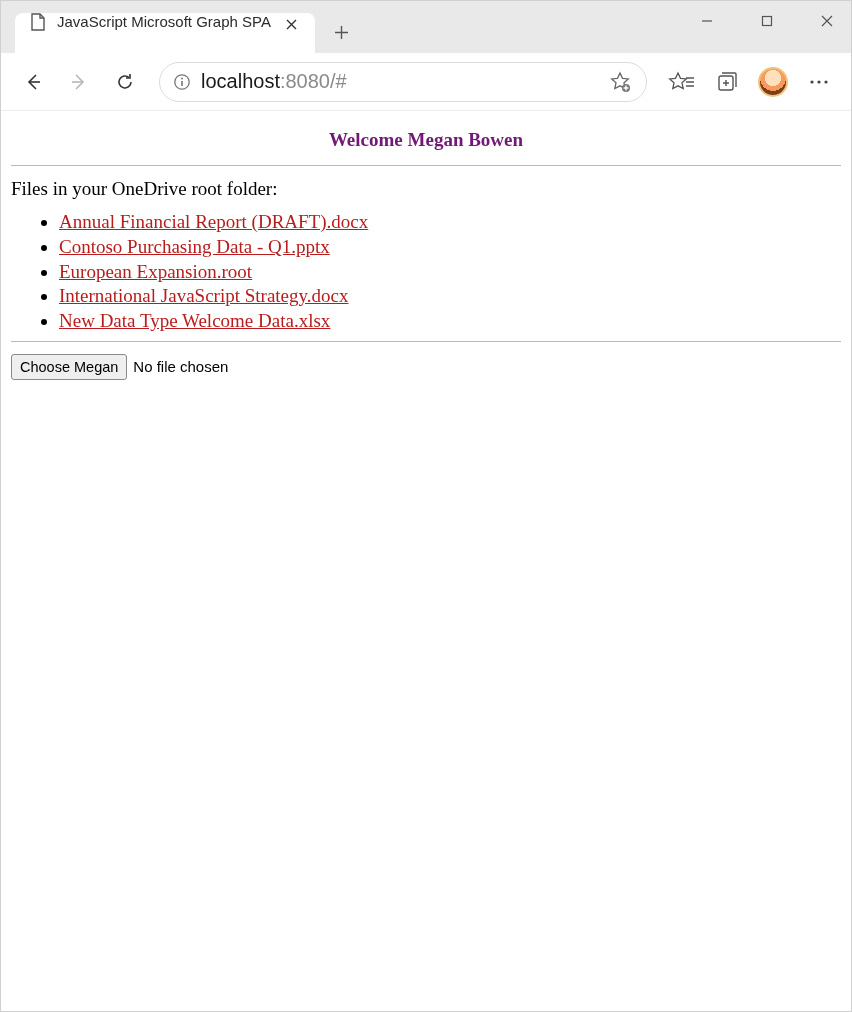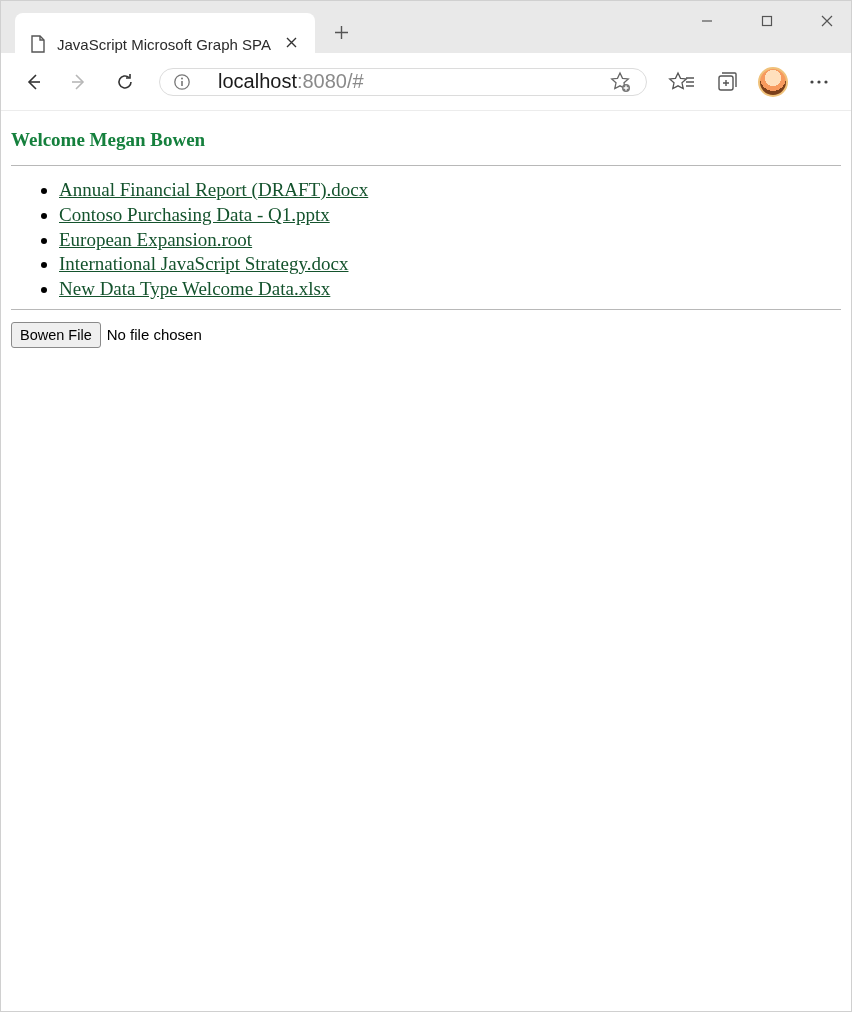--- a/index.html
+++ b/index.html
@@ -17,21 +17,21 @@
       background: #e9e9e9;
       display: flex; align-items: flex-end;
       position: relative;
     }
     .tab {
       margin-left: 14px;
       height: 40px;
       background: #fff;
       border-top-left-radius: 8px;
       border-top-right-radius: 8px;
-      display: flex; align-items: flex-end;
+      display: flex; align-items: flex-start;
       padding: 0 12px 0 14px;
       gap: 10px;
       min-width: 280px;
       position: relative;
     }
     .tab .page-ico { width: 18px; height: 18px; display:flex; align-items:center; justify-content:center; }
     .tab-title { font-size: 15px; color: #2b2b2b; flex: 1; white-space: nowrap; overflow:hidden; text-overflow:ellipsis; }
     .tab-close { width: 22px; height: 22px; display:flex; align-items:center; justify-content:center; border-radius:4px; }
     .new-tab { width: 34px; height: 34px; margin-left: 10px; margin-bottom: 4px; display:flex; align-items:center; justify-content:center; border-radius:4px;}
     .win-controls { position:absolute; right:6px; top:6px; display:flex; gap:24px; }
@@ -42,53 +42,53 @@
       background: #fff;
       border-bottom: 1px solid #ececec;
       display: flex; align-items: center;
       padding: 0 12px;
       gap: 6px;
     }
     .nav-btn { width: 40px; height: 40px; display:flex; align-items:center; justify-content:center; border-radius:6px;}
     .nav-btn.disabled svg { opacity: 0.35; }
     .omnibox {
       flex: 1;
-      height: 28px;
+      height: 40px;
       border: 1px solid #dcdcdc;
       border-radius: 20px;
       background: #fff;
       display: flex; align-items: center;
       padding: 0 12px;
-      gap: 26px;
+      gap: 9px;
       margin: 16px 8px;
     }
     .omnibox .lock { width:20px; height:20px; display:flex; align-items:center; justify-content:center;}
     .url { font-size: 20px; color:#1a1a1a; }
     .url .dim { color:#8a8a8a; }
     .omnibox .spacer { flex:1; }
     .tool-ico { width:40px; height:40px; display:flex; align-items:center; justify-content:center; border-radius:6px;}
     .avatar {
       width:30px; height:30px; border-radius:50%;
       background: radial-gradient(circle at 50% 35%, #ffe0bd 0 38%, #f79a5e 38% 60%, #7b3f1a 60% 100%);
       border: 2px solid #f0c27b;
     }
     
     .content {
       flex:1;
       background:#fff;
       padding: 14px 10px;
       overflow:auto;
       font-family: "Times New Roman", Times, serif;
     }
-    .content h3 { font-size: 19px; font-weight:bold; margin: 4px 0 14px 0; color:#15803d; }
+    .content h3 { font-size: 19px; font-weight:bold; margin: 4px 0 14px 0; color:#701a75;text-align:center; }
     .content hr { border:none; border-top:1px solid #b8b8b8; margin: 8px 0 12px 0;}
     .content .list-title { font-size:19px; margin-bottom:10px; }
     .content ul { list-style: disc; padding-left: 48px; }
     .content li { font-size:19px; line-height:1.25; margin-bottom:1px;}
-    .content li a { color:#14532d; text-decoration: underline; }
+    .content li a { color:#b91c1c; text-decoration: underline; }
     .file-row { display:flex; align-items:center; gap:6px; margin-top:4px;}
     .choose-btn {
       font-family: Arial, sans-serif;
       font-size:14.5px;
       padding: 4px 8px;
       background:#efefef;
       border:1px solid #8a8a8a;
       border-radius:3px;
     }
     .no-file { font-family: Liberation Sans, sans-serif; font-size:15px; }
@@ -204,27 +204,28 @@
           <circle cx="3" cy="3" r="1.6" fill="#444"></circle>
           <circle cx="10" cy="3" r="1.6" fill="#444"></circle>
           <circle cx="17" cy="3" r="1.6" fill="#444"></circle>
         </svg>
     </div>
   </div>
 
   <div class="content">
     <h3>Welcome Megan Bowen</h3>
     <hr>
+    <div class="list-title">Files in your OneDrive root folder:</div>
     <ul>
       <li><a href="#">Annual Financial Report (DRAFT).docx</a></li>
       <li><a href="#">Contoso Purchasing Data - Q1.pptx</a></li>
       <li><a href="#">European Expansion.root</a></li>
       <li><a href="#">International JavaScript Strategy.docx</a></li>
       <li><a href="#">New Data Type Welcome Data.xlsx</a></li>
     </ul>
     <hr>
     <div class="file-row">
-      <button class="choose-btn">Bowen File</button>
+      <button class="choose-btn">Choose Megan</button>
       <span class="no-file">No file chosen</span>
     </div>
   </div>
 
 </div>
 
 </body></html>

